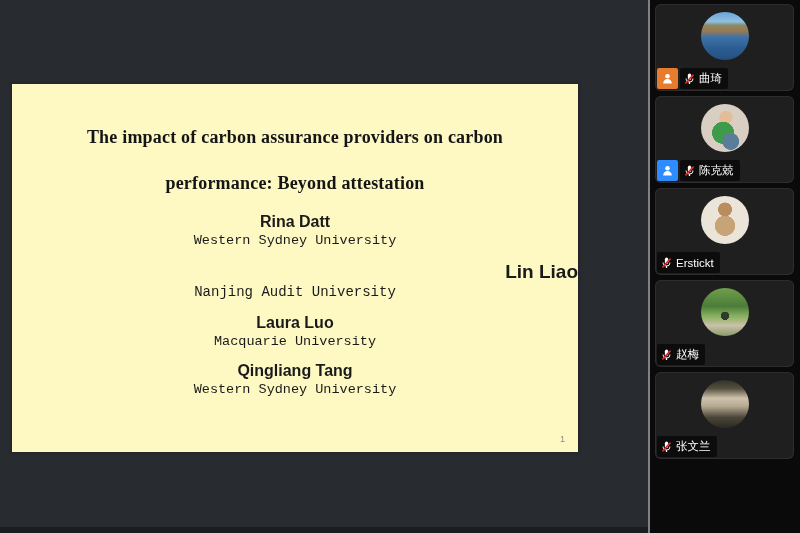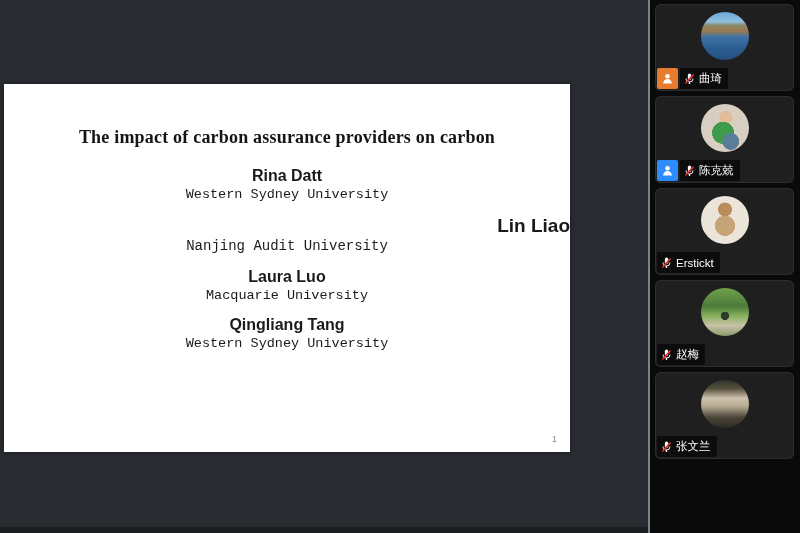--- a/index.html
+++ b/index.html
@@ -3,21 +3,21 @@
 <meta charset="utf-8">
 <style>
   * { margin:0; padding:0; box-sizing:border-box; }
   html,body { width:800px; height:533px; overflow:hidden; background:#000;
               font-family:"Liberation Sans", sans-serif; }
   .app { position:relative; width:800px; height:533px; background:#26292e; }
 
   
   .main-area { position:absolute; left:0; top:0; width:648px; height:533px; background:#282b30; }
   .bottom-strip { position:absolute; left:0; bottom:0; width:648px; height:6px; background:#1b1e21; }
-  .slide { position:absolute; left:4px; top:84px; width:566px; height:368px; background:#ffffff;
+  .slide { position:absolute; left:12px; top:84px; width:566px; height:368px; background:#fef9c3;
            box-shadow:0 0 4px rgba(0,0,0,.35); }
   .slide-inner { text-align:center; padding-top:30px; }
   .slide-title { font-family:"Liberation Serif", serif; font-weight:bold; font-size:18px;
                  color:#151515; line-height:46px; letter-spacing:.2px; }
   .authors { margin-top:6px; }
   .author { margin-bottom:11px; }
   .a-name { font-weight:bold; font-size:16px; color:#1a1a1a; line-height:20px; }
   .a-aff  { font-size:13.5px; color:#1a1a1a; line-height:17px;font-family:Liberation Mono, monospace; }
   .author.large .a-name { font-size:19px; line-height:23px;text-align:right; }
   .author.large .a-aff  { font-size:14px; line-height:19px; }
@@ -74,20 +74,21 @@
 </head>
 <body>
 
 <div class="app">
 
   <div class="main-area">
     <div class="slide">
       <div class="slide-inner">
         <div class="slide-title">
           <div>The impact of carbon assurance providers on carbon</div>
+          <div>performance: Beyond attestation</div>
         </div>
         <div class="authors">
           <div class="author">
             <div class="a-name">Rina Datt</div>
             <div class="a-aff">Western Sydney University</div>
           </div>
           <div class="author large">
             <div class="a-name">Lin Liao</div>
             <div class="a-aff">Nanjing Audit University</div>
           </div>

